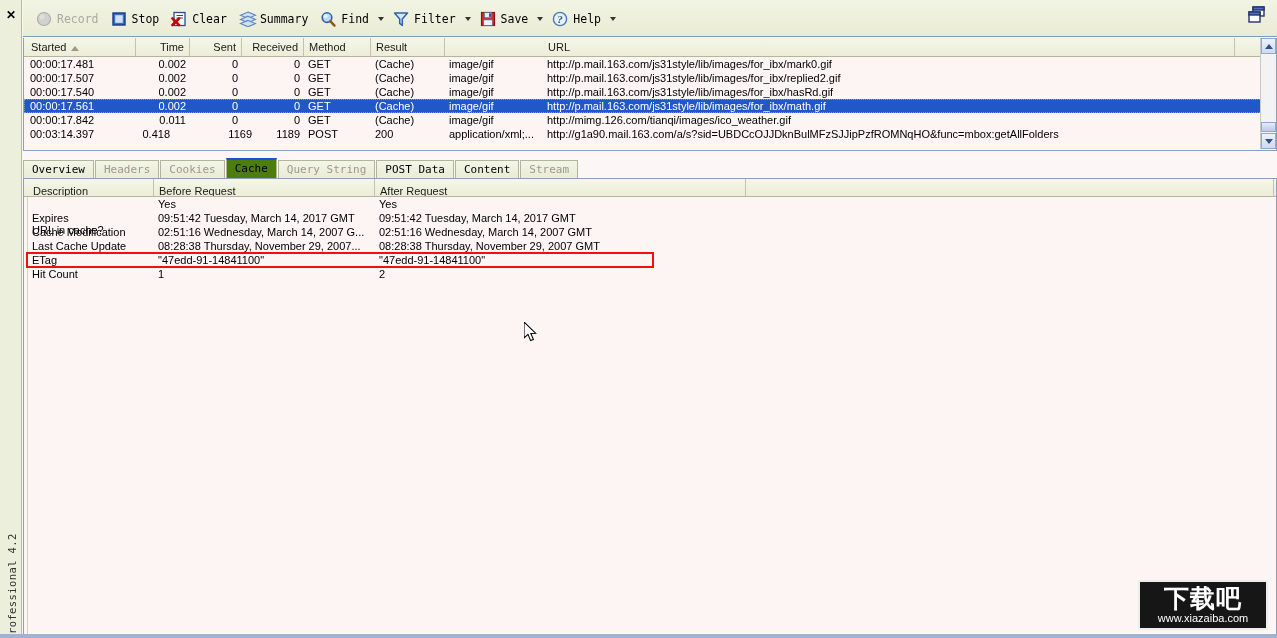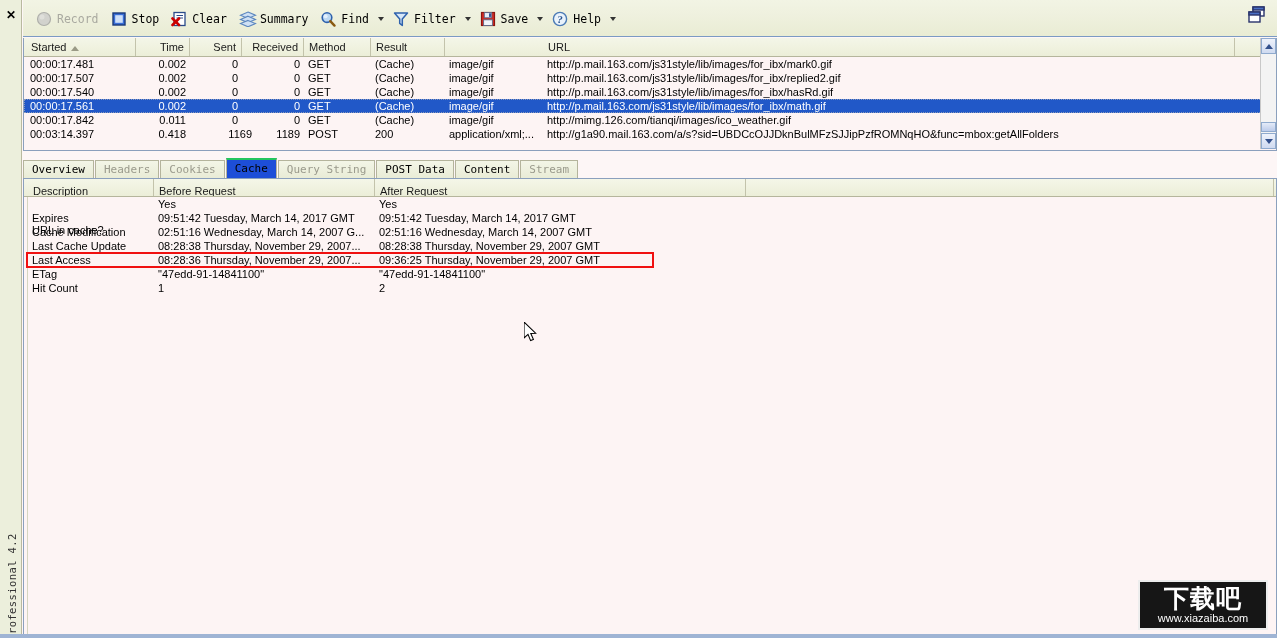--- a/index.html
+++ b/index.html
@@ -189,24 +189,24 @@
     font-size: 11px;
     color: #9a9a8c;
     background: linear-gradient(to bottom,#f3f5e7,#e9ecd6);
     border: 1px solid #b4b49c;
     border-bottom: none;
     cursor: pointer;
     white-space: nowrap;
   }
   .tab.strong { color: #000; }
   .tab.active {
-    background: #1d4ed8;
+    background: #4d7c0f;
     color: #000;
     height: 20px; line-height: 18px;
-    border-top: 2px solid #22c55e;
+    border-top: 2px solid #1d4ed8;
     position: relative;
     z-index: 3;
   }
 
   
   .detail {
     position: absolute; left: 23px; top: 178px;
     width: 1254px; height: 460px;
     background: #fdf4f4;
     border: 1px solid #8ba0bd;
@@ -429,21 +429,21 @@
           <div class="gc r" style="left: 112px; width: 54px;">0.011</div>
           <div class="gc r" style="left: 166px; width: 52px;">0</div>
           <div class="gc r" style="left: 218px; width: 62px;">0</div>
           <div class="gc" style="left: 280px; width: 67px;">GET</div>
           <div class="gc" style="left: 347px; width: 74px;">(Cache)</div>
           <div class="gc" style="left: 421px; width: 98px;">image/gif</div>
           <div class="gc" style="left: 519px; width: 692px;">http://mimg.126.com/tianqi/images/ico_weather.gif</div>
         </div>
         <div class="grow">
           <div class="gc" style="left: 2px; width: 110px;">00:03:14.397</div>
-          <div class="gc r" style="left: 112px; width: 54px;">0.418</div>
+          <div class="gc r" style="left: 96px; width: 54px;">0.418</div>
           <div class="gc r" style="left: 180px; width: 52px;">1169</div>
           <div class="gc r" style="left: 218px; width: 62px;">1189</div>
           <div class="gc" style="left: 280px; width: 67px;">POST</div>
           <div class="gc" style="left: 347px; width: 74px;">200</div>
           <div class="gc" style="left: 421px; width: 98px;">application/xml;...</div>
           <div class="gc" style="left: 519px; width: 692px;">http://g1a90.mail.163.com/a/s?sid=UBDCcOJJDknBulMFzSJJipPzfROMNqHO&amp;func=mbox:getAllFolders</div>
         </div>
       </div>
     <div class="vscroll">
       <div class="sb-btn up">
@@ -490,25 +490,20 @@
           <div class="dc" style="left: 4px; width: 126px;">Cache Modification</div>
           <div class="dc" style="left: 130px; width: 221px;">02:51:16 Wednesday, March 14, 2007 G...</div>
           <div class="dc" style="left: 351px; width: 371px;">02:51:16 Wednesday, March 14, 2007 GMT</div>
         </div>
         <div class="drow">
           <div class="dc" style="left: 4px; width: 126px;">Last Cache Update</div>
           <div class="dc" style="left: 130px; width: 221px;">08:28:38 Thursday, November 29, 2007...</div>
           <div class="dc" style="left: 351px; width: 371px;">08:28:38 Thursday, November 29, 2007 GMT</div>
         </div>
         <div class="drow">
-          <div class="dc" style="left: 4px; width: 126px;">Last Access</div>
-          <div class="dc" style="left: 130px; width: 221px;">08:28:36 Thursday, November 29, 2007...</div>
-          <div class="dc" style="left: 351px; width: 371px;">09:36:25 Thursday, November 29, 2007 GMT</div>
-        </div>
-        <div class="drow">
           <div class="dc" style="left: 4px; width: 126px;">ETag</div>
           <div class="dc" style="left: 130px; width: 221px;">"47edd-91-14841100"</div>
           <div class="dc" style="left: 351px; width: 371px;">"47edd-91-14841100"</div>
         </div>
         <div class="drow">
           <div class="dc" style="left: 4px; width: 126px;">Hit Count</div>
           <div class="dc" style="left: 130px; width: 221px;">1</div>
           <div class="dc" style="left: 351px; width: 371px;">2</div>
         </div>
       </div>

